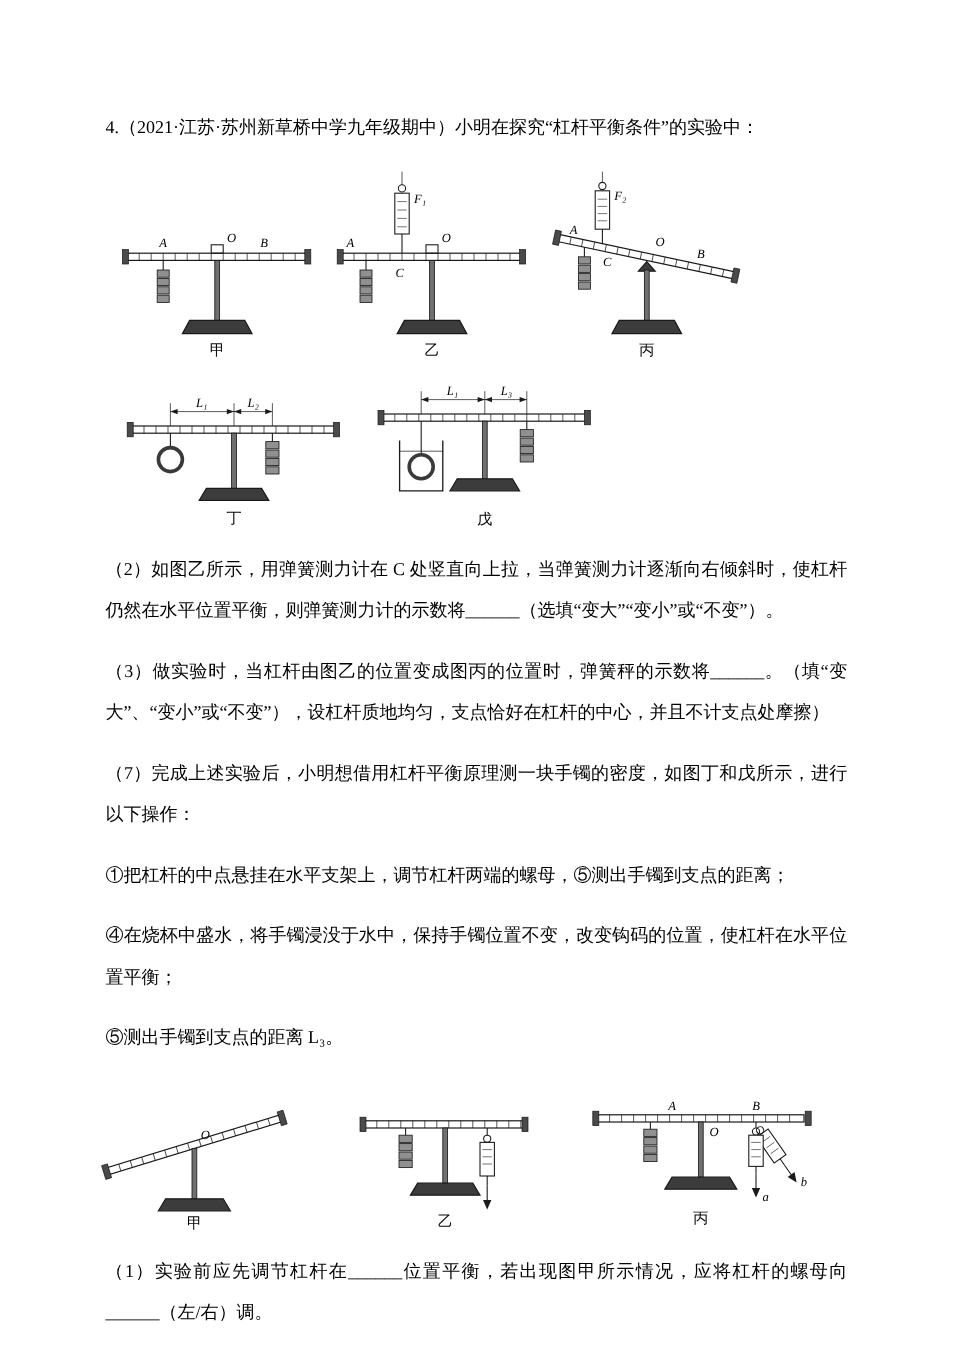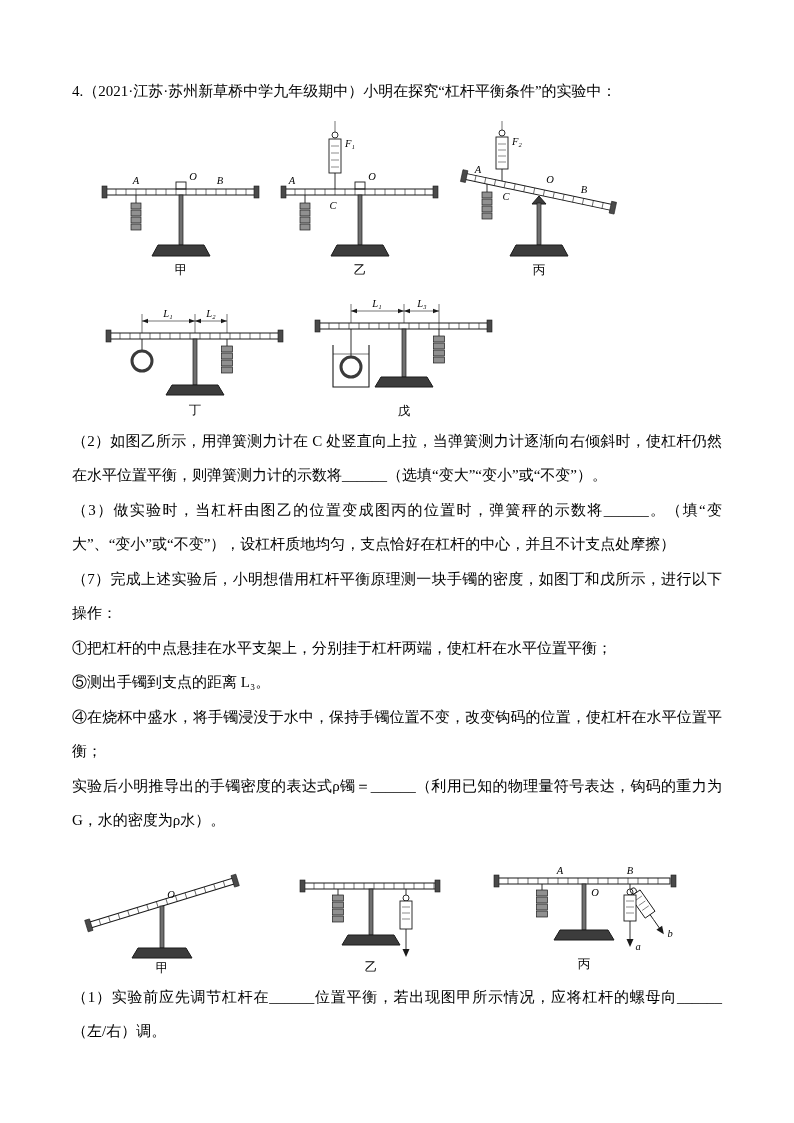--- a/index.html
+++ b/index.html
@@ -1,19 +1,19 @@
 <!DOCTYPE html>
 <html><head>
 <meta charset="utf-8">
 <style>
   * { box-sizing: border-box; }
   html, body { margin:0; padding:0; background:#ffffff; }
   .page { width:794px; min-height:1123px; padding:74px 72px 50px; background:#fff;
           font-family:"Liberation Serif","DejaVu Serif",serif; font-size:15px; color:#000; }
-  .para { margin:0; line-height:2.3; text-align:justify; }
+  .para { margin:16px; line-height:2.3; text-align:justify; }
   .figrow { display:flex; align-items:flex-end; }
   .row1 { gap:14px; margin:10px 0 8px 26px; }
   .row2 { gap:24px; margin:16px 0 4px 30px; }
   .row3 { gap:44px; margin:10px 0 4px 0; }
   svg.fig { overflow:visible; flex:0 0 auto; }
   .beam { fill:#fff; stroke:#1a1a1a; stroke-width:1; }
   .tick { stroke:#1a1a1a; stroke-width:0.6; fill:none; }
   .cap  { fill:#4a4a4a; stroke:#1a1a1a; stroke-width:0.6; }
   .bracket { fill:none; stroke:#1a1a1a; stroke-width:0.9; }
   .str  { stroke:#1a1a1a; stroke-width:0.9; fill:none; }
@@ -176,24 +176,23 @@
       </g>
       <rect class="post" x="91" y="34" width="4" height="48"></rect>
       <path class="base" d="M70 82H116L122 92H64Z"></path>
       <text class="cjk" x="93" y="120">戊</text>
     </svg>
   </div>
 
   <p class="para">（2）如图乙所示，用弹簧测力计在 C 处竖直向上拉，当弹簧测力计逐渐向右倾斜时，使杠杆仍然在水平位置平衡，则弹簧测力计的示数将______（选填“变大”“变小”或“不变”）。</p>
   <p class="para">（3）做实验时，当杠杆由图乙的位置变成图丙的位置时，弹簧秤的示数将______。（填“变大”、“变小”或“不变”），设杠杆质地均匀，支点恰好在杠杆的中心，并且不计支点处摩擦）</p>
   <p class="para">（7）完成上述实验后，小明想借用杠杆平衡原理测一块手镯的密度，如图丁和戊所示，进行以下操作：</p>
-  <p class="para">①把杠杆的中点悬挂在水平支架上，分别挂于杠杆两端，使杠杆在水平位置平衡；</p>
+  <p class="para">①把杠杆的中点悬挂在水平支架上，调节杠杆两端的螺母，⑤测出手镯到支点的距离；</p>
+  <p class="para">④在烧杯中盛水，将手镯浸没于水中，保持手镯位置不变，改变钩码的位置，使杠杆在水平位置平衡；</p>
   <p class="para">⑤测出手镯到支点的距离 L₃。</p>
-  <p class="para">④在烧杯中盛水，将手镯浸没于水中，保持手镯位置不变，改变钩码的位置，使杠杆在水平位置平衡；</p>
-  <p class="para">实验后小明推导出的手镯密度的表达式ρ镯＝______（利用已知的物理量符号表达，钩码的重力为 G，水的密度为ρ水）。</p>
 
 
   <div class="figrow row3">
 
     <svg class="fig" viewBox="0 0 180 128" width="180" height="128">
       <g transform="rotate(-17 90 55)">
         <rect class="beam" x="15" y="52" width="150" height="6"></rect>
         <path class="tick" d="M25 52V58M35 52V58M45 52V58M55 52V58M65 52V58M75 52V58M85 52V58M95 52V58M105 52V58M115 52V58M125 52V58M135 52V58M145 52V58M155 52V58"></path>
         <rect class="cap" x="11" y="49" width="5" height="12"></rect>
         <rect class="cap" x="164" y="49" width="5" height="12"></rect>

